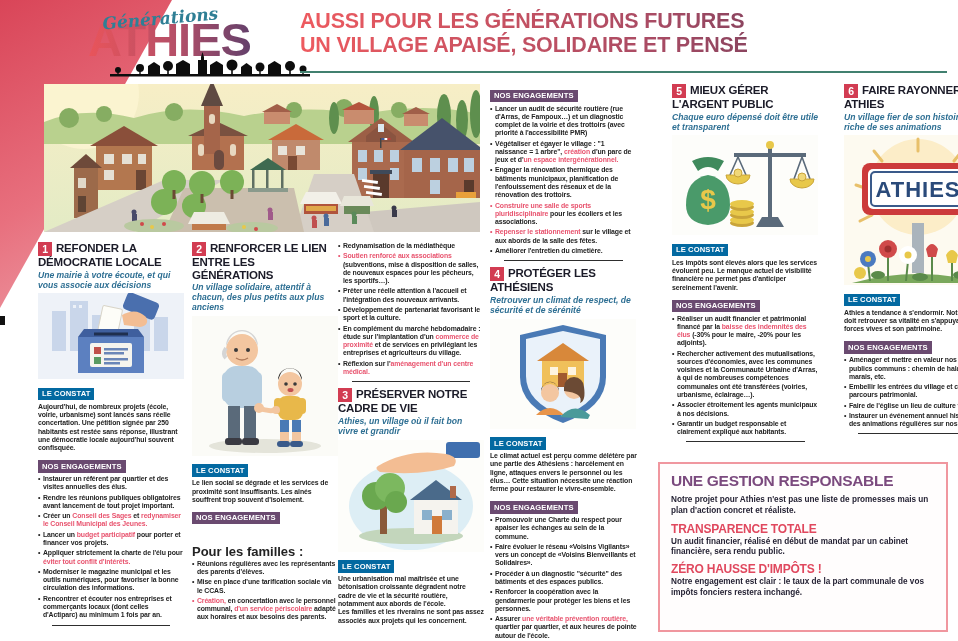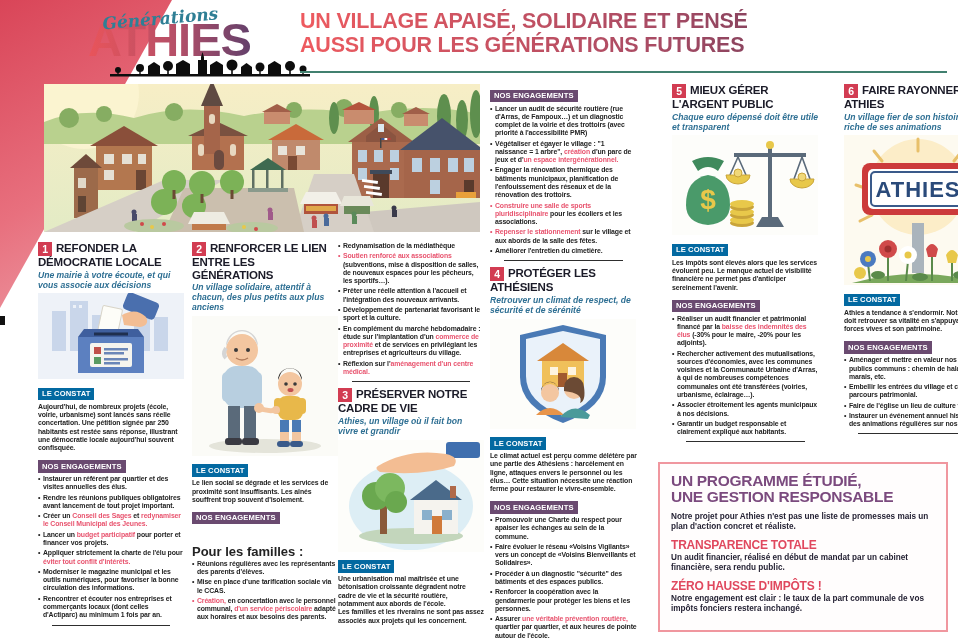--- a/index.html
+++ b/index.html
@@ -95,22 +95,22 @@
       <rect x="158" y="13" width="13" height="10"></rect>
         <polygon points="158,13 164.5,9 171,13"></polygon>
       <circle cx="180" cy="14" r="5"></circle>
         <rect x="179.2" y="14" width="1.6" height="9"></rect>
       <circle cx="193" cy="17" r="3.5"></circle>
         <rect x="192.3" y="17" width="1.4" height="6"></rect>
     </g>
   </svg>
 
   <div class="headline">
+    <div>AUSSI POUR LES GÉNÉRATIONS FUTURES</div>
     <div>UN VILLAGE APAISÉ, SOLIDAIRE ET PENSÉ</div>
-    <div>AUSSI POUR LES GÉNÉRATIONS FUTURES</div>
   </div>
   <div class="head-rule"></div>
 
   <svg class="village" viewBox="0 0 436 148" preserveAspectRatio="none">
     <defs>
       <linearGradient id="sky" x1="0" y1="0" x2="0" y2="1">
         <stop offset="0" stop-color="#f7eec6"></stop>
           <stop offset="1" stop-color="#e3ebc5"></stop>
       </linearGradient>
     </defs>
@@ -578,21 +578,20 @@
           <span class="dot">•</span>
           <span class="txt">Faire de l'église un lieu de culture vivant.</span>
         </div><div class="bullet">
           <span class="dot">•</span>
           <span class="txt">Instaurer un événement annuel historique et des animations régulières sur nos places.</span>
         </div><hr class="divider"></div>
     </div>
 
   <div class="program-box">
     <div class="program-title">
-      <div>UN PROGRAMME ÉTUDIÉ,</div>
       <div>UNE GESTION RESPONSABLE</div>
     </div>
     <p class="program-intro">Notre projet pour Athies n'est pas une liste de promesses mais un plan d'action concret et réaliste.</p>
     <div class="program-subhead">TRANSPARENCE TOTALE</div>
     <p class="program-subtext">Un audit financier, réalisé en début de mandat par un cabinet financière, sera rendu public.</p>
     <div class="program-subhead">ZÉRO HAUSSE D'IMPÔTS !</div>
     <p class="program-subtext">Notre engagement est clair : le taux de la part communale de vos impôts fonciers restera inchangé.</p>
   </div>
 
 </div>

